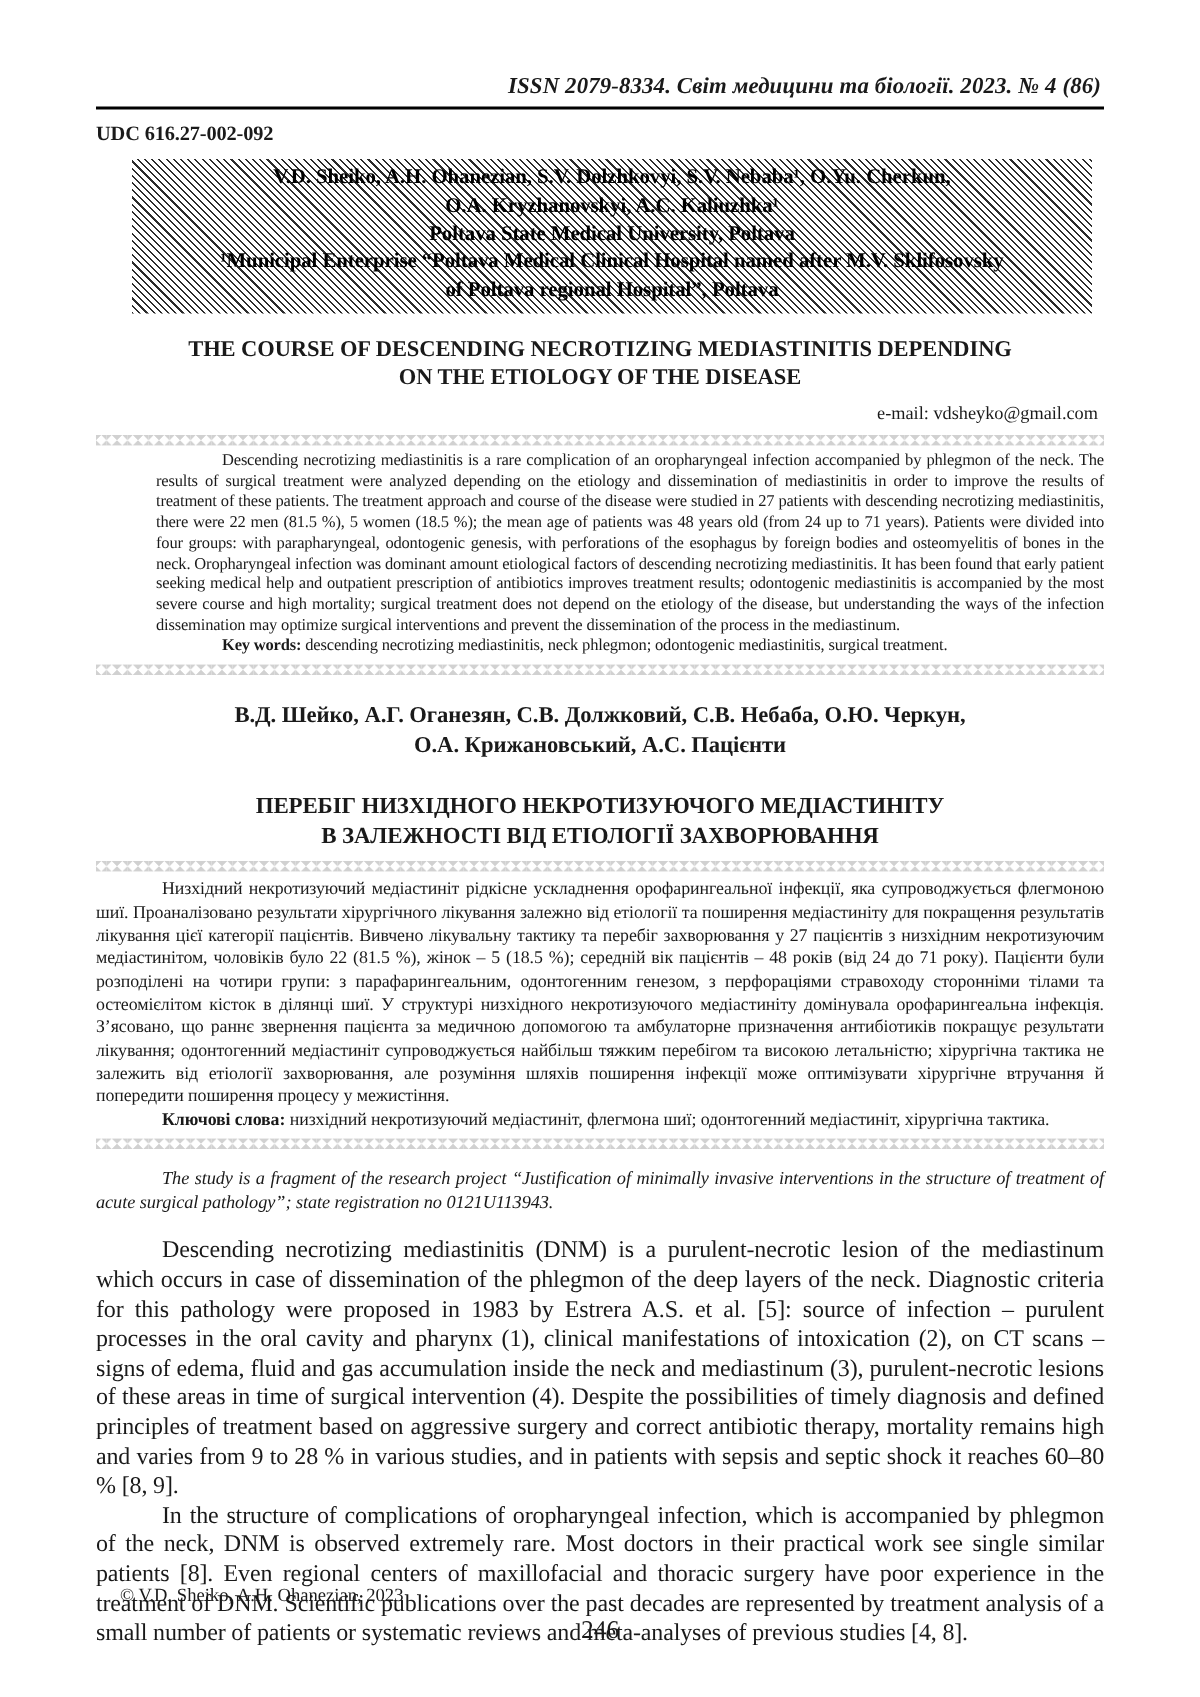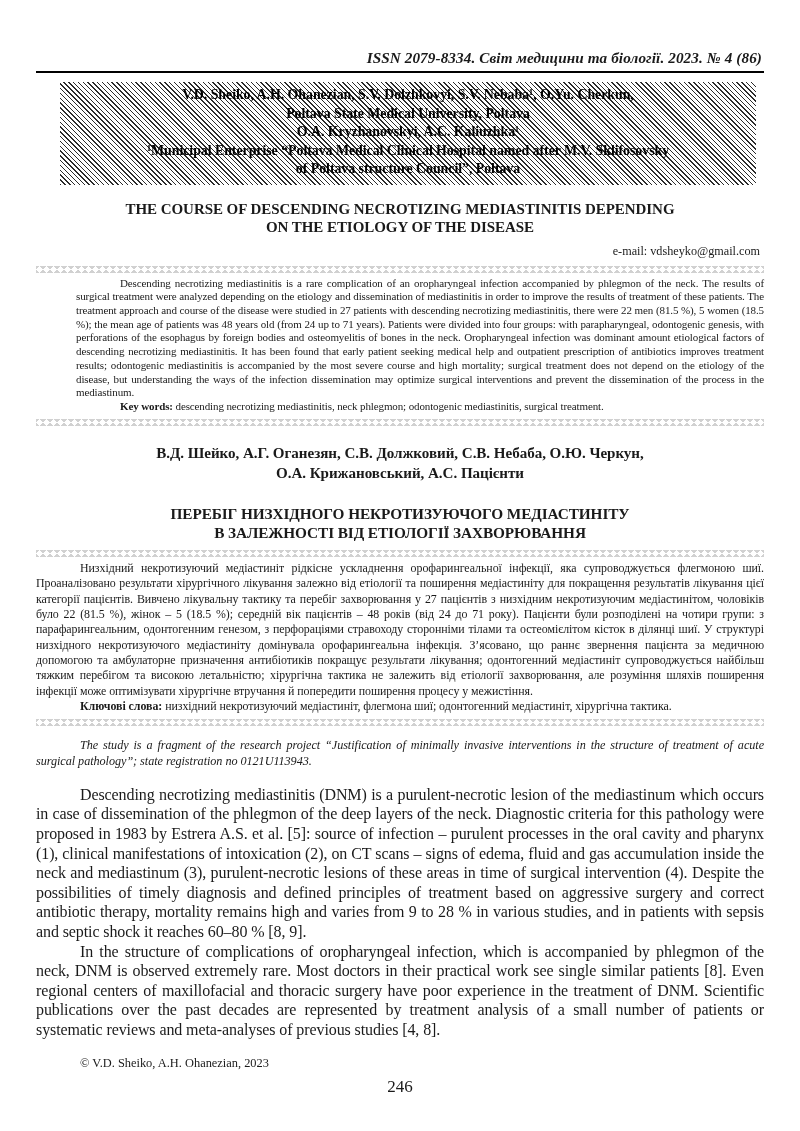--- a/index.html
+++ b/index.html
@@ -14,21 +14,21 @@
     color: #1a1a1a;
     position: relative;
     overflow: hidden;
   }
 
   .page {
     position: relative;
     width: 800px;
     height: 1131px;
     box-sizing: border-box;
-    padding: 0 36px;
+    padding: 0 64px;
   }
 
   
   .running-head {
     text-align: right;
     font-style: italic;
     font-weight: bold;
     font-size: 15.2px;
     letter-spacing: 0.1px;
     padding-top: 49px;
@@ -199,28 +199,29 @@
 </style>
 </head>
 <body>
 
 <div class="page">
 
   <div class="running-head">ISSN 2079-8334. Світ медицини та біології. 2023. № 4 (86)</div>
   <hr class="rule">
 
   <div class="ids">
+    <div>UDC 616.27-002-092</div>
   </div>
 
   <div class="hatch-block">
     <div class="auth-line">V.D. Sheiko, A.H. Ohanezian, S.V. Dolzhkovyi, S.V. Nebaba¹, O.Yu. Cherkun,</div>
+    <div class="auth-line">O.A. Kryzhanovskyi, A.C. Kaliuzhka¹</div>
     <div class="auth-line">Poltava State Medical University, Poltava</div>
-    <div class="auth-line">O.A. Kryzhanovskyi, A.C. Kaliuzhka¹</div>
     <div class="auth-line">¹Municipal Enterprise “Poltava Medical Clinical Hospital named after M.V. Sklifosovsky</div>
-    <div class="auth-line">of Poltava structure Council”, Poltava</div>
+    <div class="auth-line">of Poltava regional Hospital”, Poltava</div>
   </div>
 
   <div class="title-en">
     <div>THE COURSE OF DESCENDING NECROTIZING MEDIASTINITIS DEPENDING</div>
     <div>ON THE ETIOLOGY OF THE DISEASE</div>
   </div>
 
   <div class="email">e-mail: vdsheyko@gmail.com</div>
 
   <div class="zigzag"></div>

